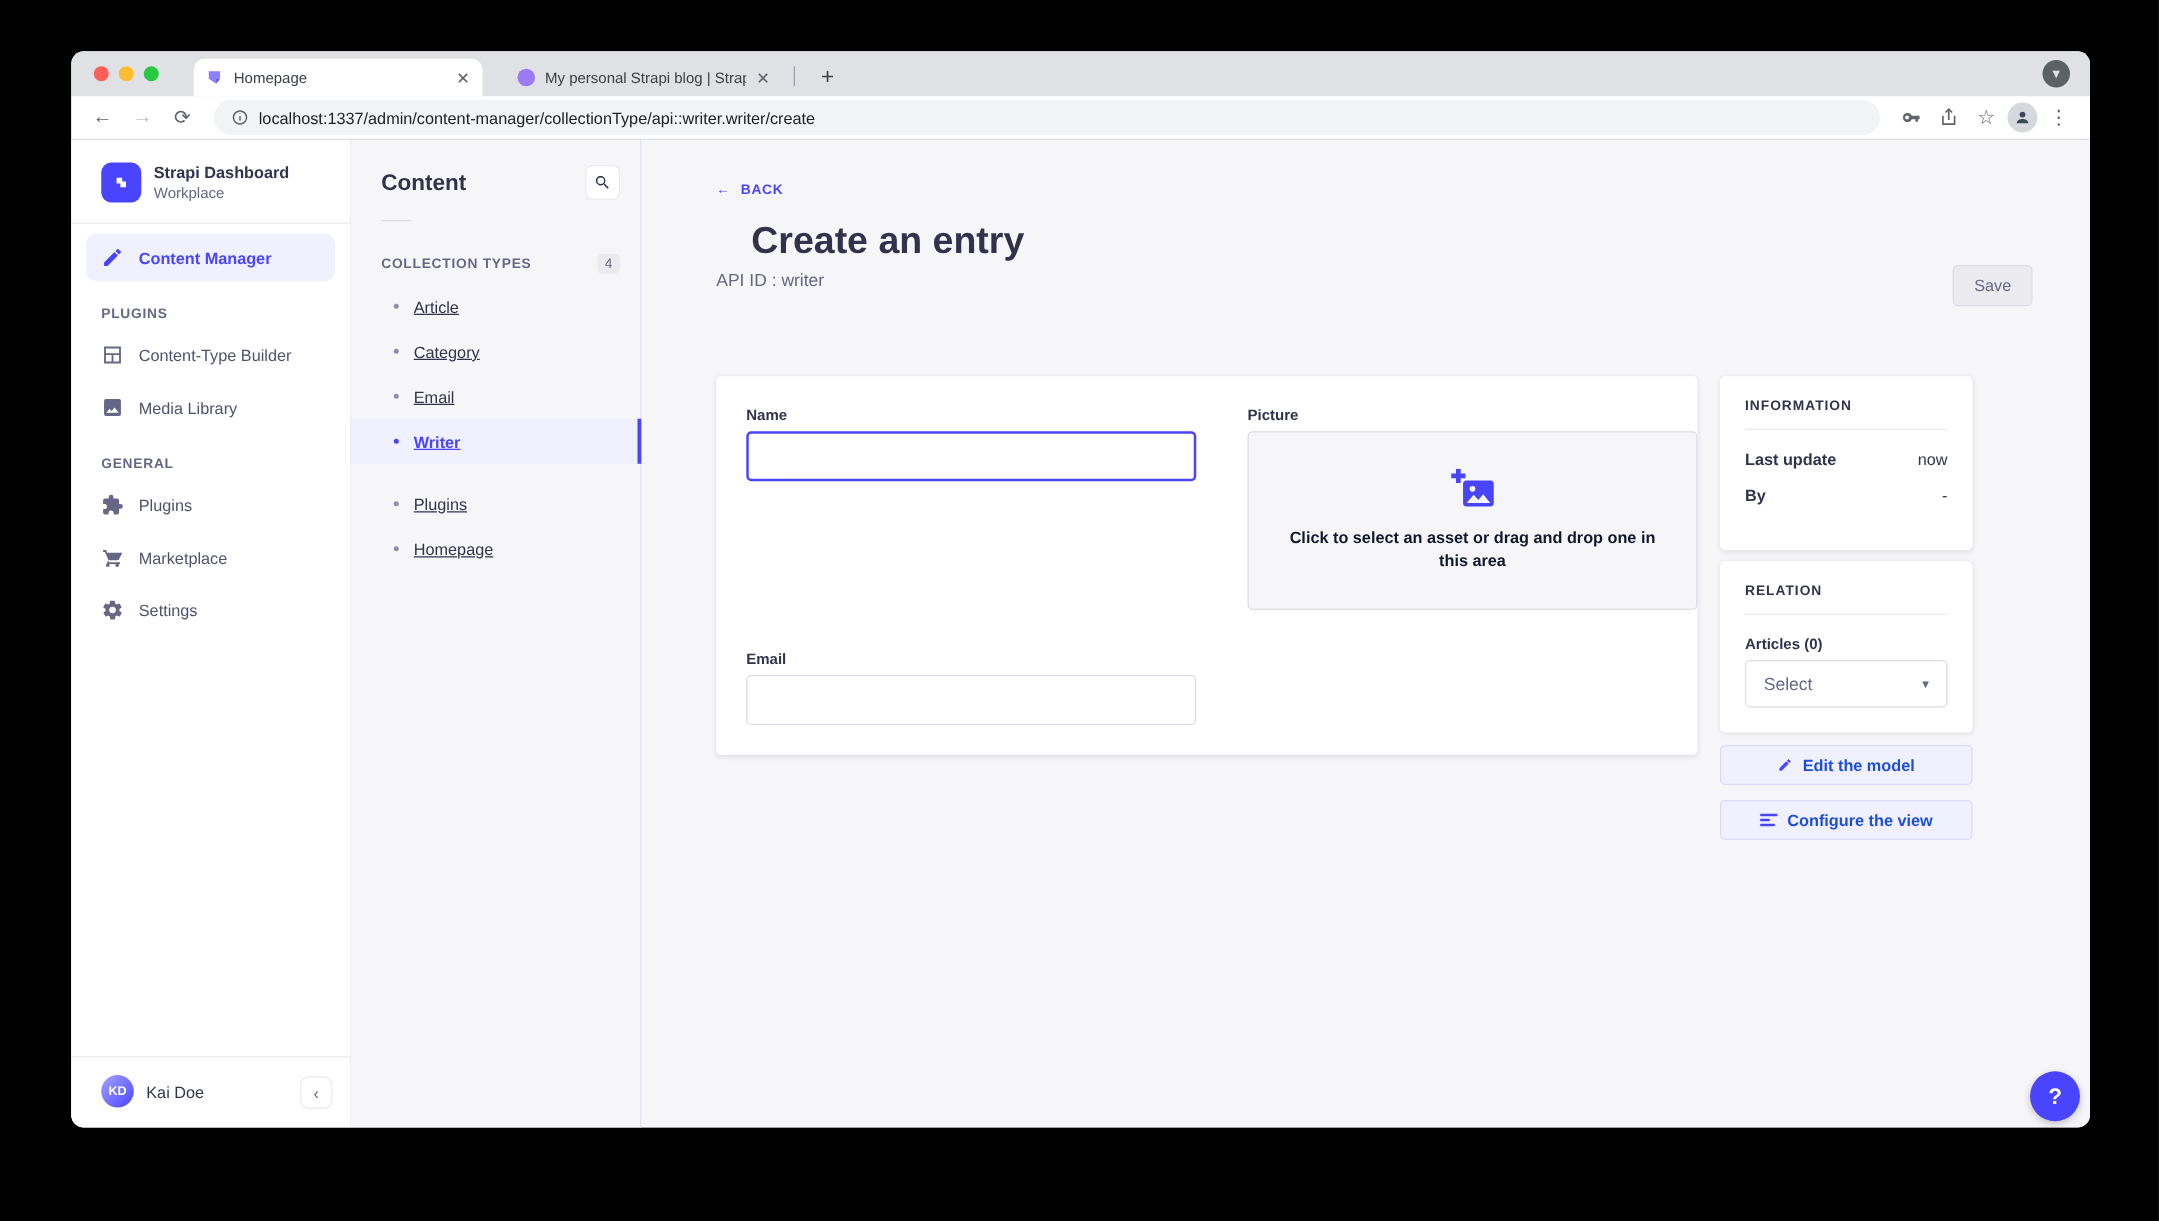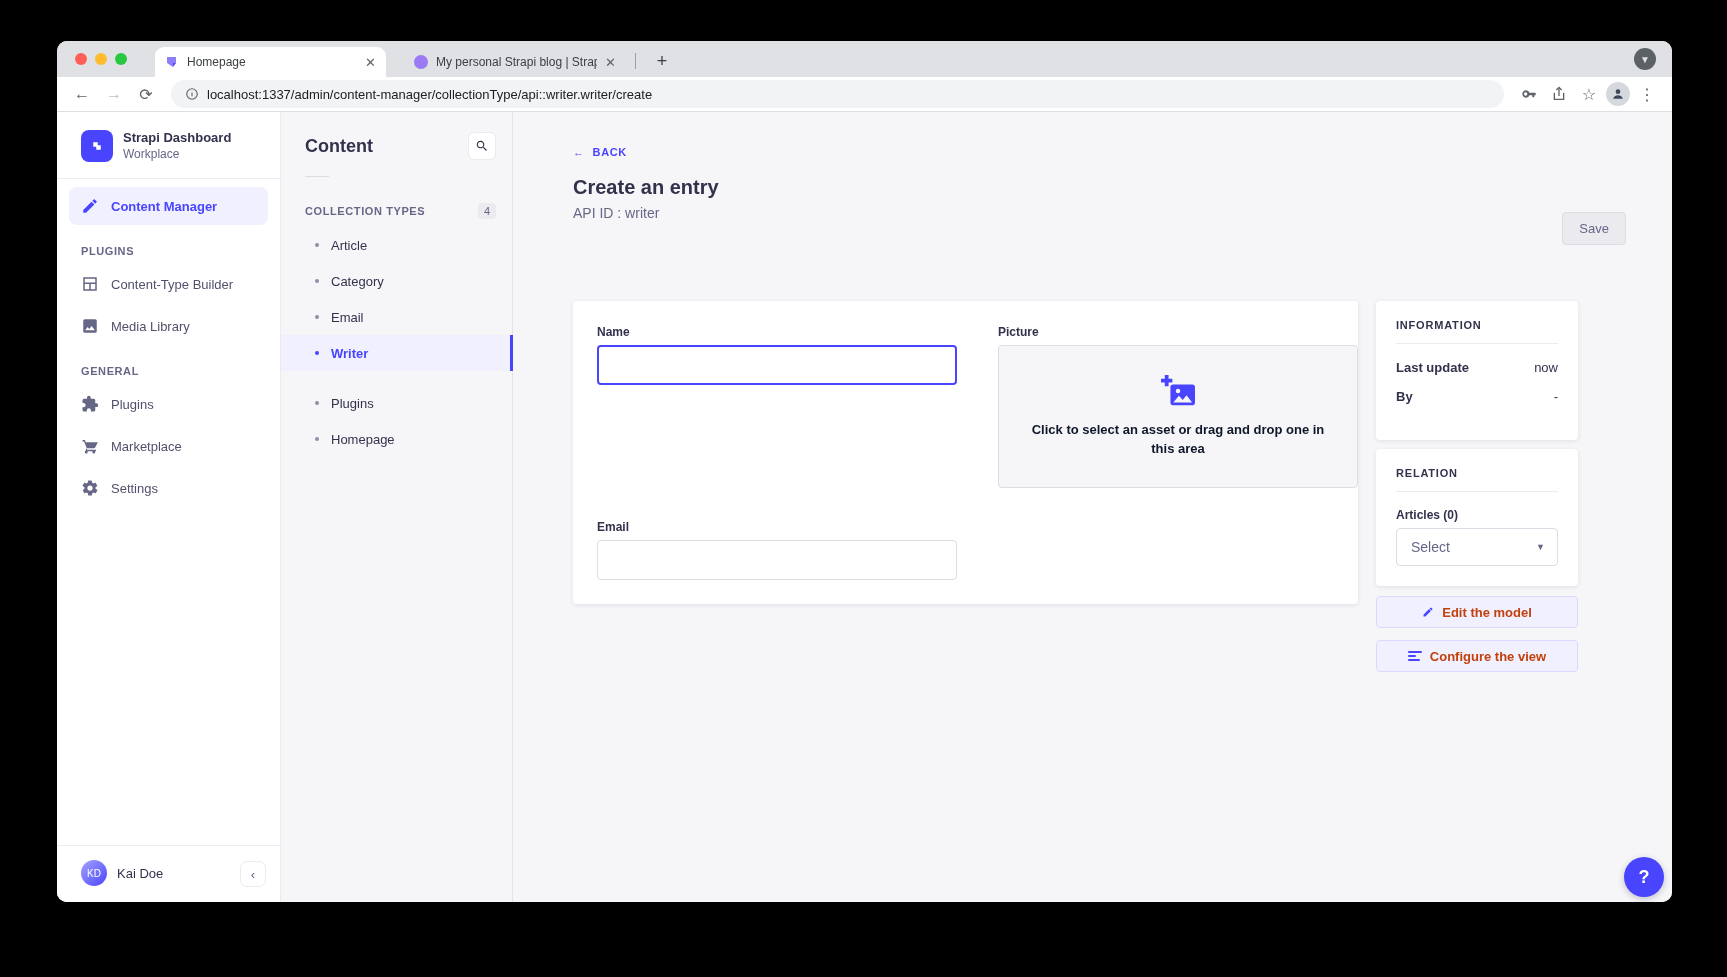--- a/index.html
+++ b/index.html
@@ -41,45 +41,45 @@
   .brand-logo { width:32px; height:32px; border-radius:8px; background:#4945ff; display:flex; align-items:center; justify-content:center; flex:0 0 auto; }
   .brand-title { font-size:13px; font-weight:bold; color:#32324d; line-height:1.25; }
   .brand-sub { font-size:12px; color:#666687; line-height:1.25; }
   .sb-divider { height:1px; background:#eaeaef; margin:0 0 6px; }
   .sb-item { display:flex; align-items:center; gap:12px; padding:10px 12px; margin:2px 12px; border-radius:8px; font-size:13px; color:#51516d; cursor:default; }
   .sb-item svg { color:#666687; flex:0 0 auto; }
   .sb-item.active { background:#f0f0ff; color:#4945ff; font-weight:bold; }
   .sb-item.active svg { color:#4945ff; }
   .sb-section { font-size:11px; font-weight:bold; letter-spacing:.6px; color:#666687; padding:18px 24px 6px; }
   .sb-user { margin-top:auto; border-top:1px solid #eaeaef; display:flex; align-items:center; gap:10px; padding:14px 16px 16px 24px; position:relative; }
-  .kd-avatar { width:26px; height:26px; border-radius:50%; background:linear-gradient(135deg,#a5a3fc,#4945ff); color:#fff; font-size:10px; font-weight:normal; display:flex; align-items:center; justify-content:center; }
+  .kd-avatar { width:26px; height:26px; border-radius:50%; background:linear-gradient(135deg,#a5a3fc,#4945ff); color:#fff; font-size:10px; font-weight:bold; display:flex; align-items:center; justify-content:center; }
   .kd-name { font-size:13px; color:#32324d; }
   .collapse-btn { position:absolute; right:14px; top:50%; transform:translateY(-50%); width:26px; height:26px; border:1px solid #eaeaef; border-radius:7px; background:#fff; color:#666687; font-size:13px; display:flex; align-items:center; justify-content:center; }
 
   
   .subnav { width:232px; background:#f6f6f9; border-right:1px solid #e3e3ec; flex:0 0 auto; position:relative; }
   .subnav-head { display:flex; align-items:center; justify-content:space-between; padding:20px 16px 12px 24px; }
   .subnav-title { font-size:18px; font-weight:bold; color:#32324d; }
   .search-btn { width:28px; height:28px; background:#fff; border:1px solid #eaeaef; border-radius:6px; display:flex; align-items:center; justify-content:center; color:#32324d; }
   .subnav-mini-divider { width:24px; height:1px; background:#dcdce4; margin:4px 0 18px 24px; }
   .group-head { display:flex; align-items:center; justify-content:space-between; padding:8px 16px 8px 24px;gap:36px; }
   .group-label { font-size:11px; font-weight:bold; letter-spacing:.6px; color:#666687; }
   .group-badge { background:#eaeaef; color:#666687; font-size:11px; border-radius:4px; padding:2px 6px; }
-  .sn-item { display:flex; align-items:center; gap:12px; height:36px; padding-left:34px; font-size:13px; color:#32324d; position:relative; cursor:default; }
+  .sn-item { display:flex; align-items:center; gap:12px; height:36px; padding-left:34px; font-size:13px; color:#32324d; position:relative; cursor:default;text-decoration:underline; }
   .sn-bullet { width:4px; height:4px; border-radius:50%; background:#8e8ea9; flex:0 0 auto; }
   .sn-item.active { background:#f0f0ff; color:#4945ff; font-weight:bold; }
   .sn-item.active .sn-bullet { background:#4945ff; }
   .sn-item.active::after { content:""; position:absolute; right:-1px; top:0; bottom:0; width:3px; background:#4945ff; }
   .group-gap { height:14px; }
 
   
   .main { flex:1; position:relative; padding:30px 46px 0 60px; min-width:0; }
   .back-link { display:inline-flex; align-items:center; gap:8px; color:#4945ff; font-size:11px; font-weight:bold; letter-spacing:.6px; }
   .title-row { display:flex; align-items:flex-start; justify-content:space-between; margin-top:16px; }
-  .page-title { font-size:20px; font-weight:bold; color:#32324d; }
+  .page-title { font-size:30px; font-weight:bold; color:#32324d;margin-left:28px; }
   .page-sub { font-size:14px; color:#666687; margin-top:6px; }
   .save-btn { background:#eaeaef; border:1px solid #dcdce4; color:#666687; font-size:13px; border-radius:4px; padding:8px 16px; font-family:inherit;margin-top:36px; }
 
   .content-row { display:flex; gap:18px; margin-top:56px; align-items:flex-start; }
   .form-card { width:785px; background:#fff; border-radius:4px; box-shadow:0 1px 4px rgba(33,33,52,.1); padding:24px; display:grid; grid-template-columns:360px 360px; column-gap:41px; row-gap:32px; min-height:297px; }
   .field-label { font-size:12px; font-weight:bold; color:#32324d; margin-bottom:6px; }
   .text-input { width:100%; height:40px; border:1px solid #dcdce4; border-radius:4px; background:#fff; font-size:14px; padding:0 12px; font-family:inherit; color:#32324d; outline:none; }
   .text-input.focused { border:2px solid #4945ff; }
   .picture-box { height:143px; background:#f6f6f9; border:1px solid #dcdce4; border-radius:4px; display:flex; flex-direction:column; align-items:center; justify-content:center; gap:12px; text-align:center; }
   .picture-hint { font-size:13px; font-weight:bold; color:#0f172a; max-width:310px; line-height:1.45; }
@@ -89,21 +89,21 @@
   .panel-title { font-size:11px; font-weight:bold; letter-spacing:.8px; color:#32324d; }
   .panel-divider { height:1px; background:#eaeaef; margin:12px 0 16px; }
   .info-row { display:flex; justify-content:space-between; font-size:13px; color:#32324d; margin-bottom:14px; }
   .info-row:last-child { margin-bottom:16px; }
   .info-label { font-weight:bold; }
   .relation-card { margin-top:9px; }
   .rel-field-label { font-size:12px; font-weight:bold; color:#32324d; margin-bottom:6px; }
   .select-box { height:38px; background:#fff; border:1px solid #dcdce4; border-radius:4px; display:flex; align-items:center; justify-content:space-between; padding:0 12px 0 14px; }
   .select-value { font-size:14px; color:#666687; }
   .select-caret { font-size:9px; color:#666687; }
-  .panel-btn { margin-top:10px; width:100%; height:32px; background:#f0f0ff; border:1px solid #d9d8ff; border-radius:4px; color:#c2410c; font-size:13px; font-weight:bold; display:flex; align-items:center; justify-content:center; gap:8px; font-family:inherit; }
+  .panel-btn { margin-top:10px; width:100%; height:32px; background:#f0f0ff; border:1px solid #d9d8ff; border-radius:4px; color:#1d4ed8; font-size:13px; font-weight:bold; display:flex; align-items:center; justify-content:center; gap:8px; font-family:inherit; }
   .panel-btn + .panel-btn { margin-top:12px; }
   .filter-ico { display:flex; flex-direction:column; gap:2px; }
   .filter-ico i { display:block; height:2px; background:#4945ff; border-radius:1px; }
 
   .help-fab { position:absolute; right:8px; bottom:5px; width:40px; height:40px; border-radius:50%; background:#4945ff; color:#fff; font-size:18px; font-weight:bold; display:flex; align-items:center; justify-content:center; box-shadow:0 2px 6px rgba(33,33,52,.25); }
 </style>
 </head>
 <body>
 
 <div class="window">

